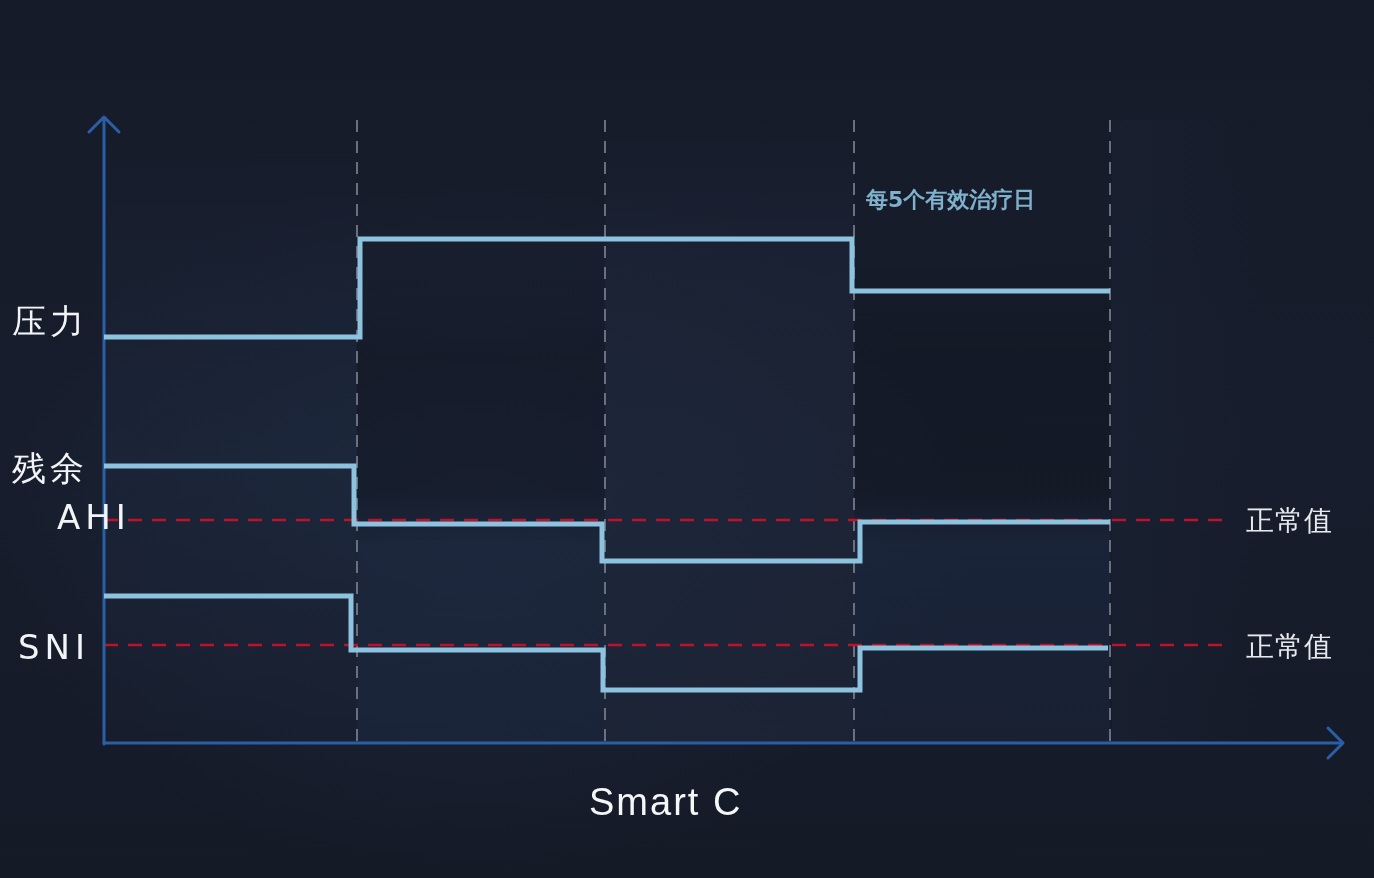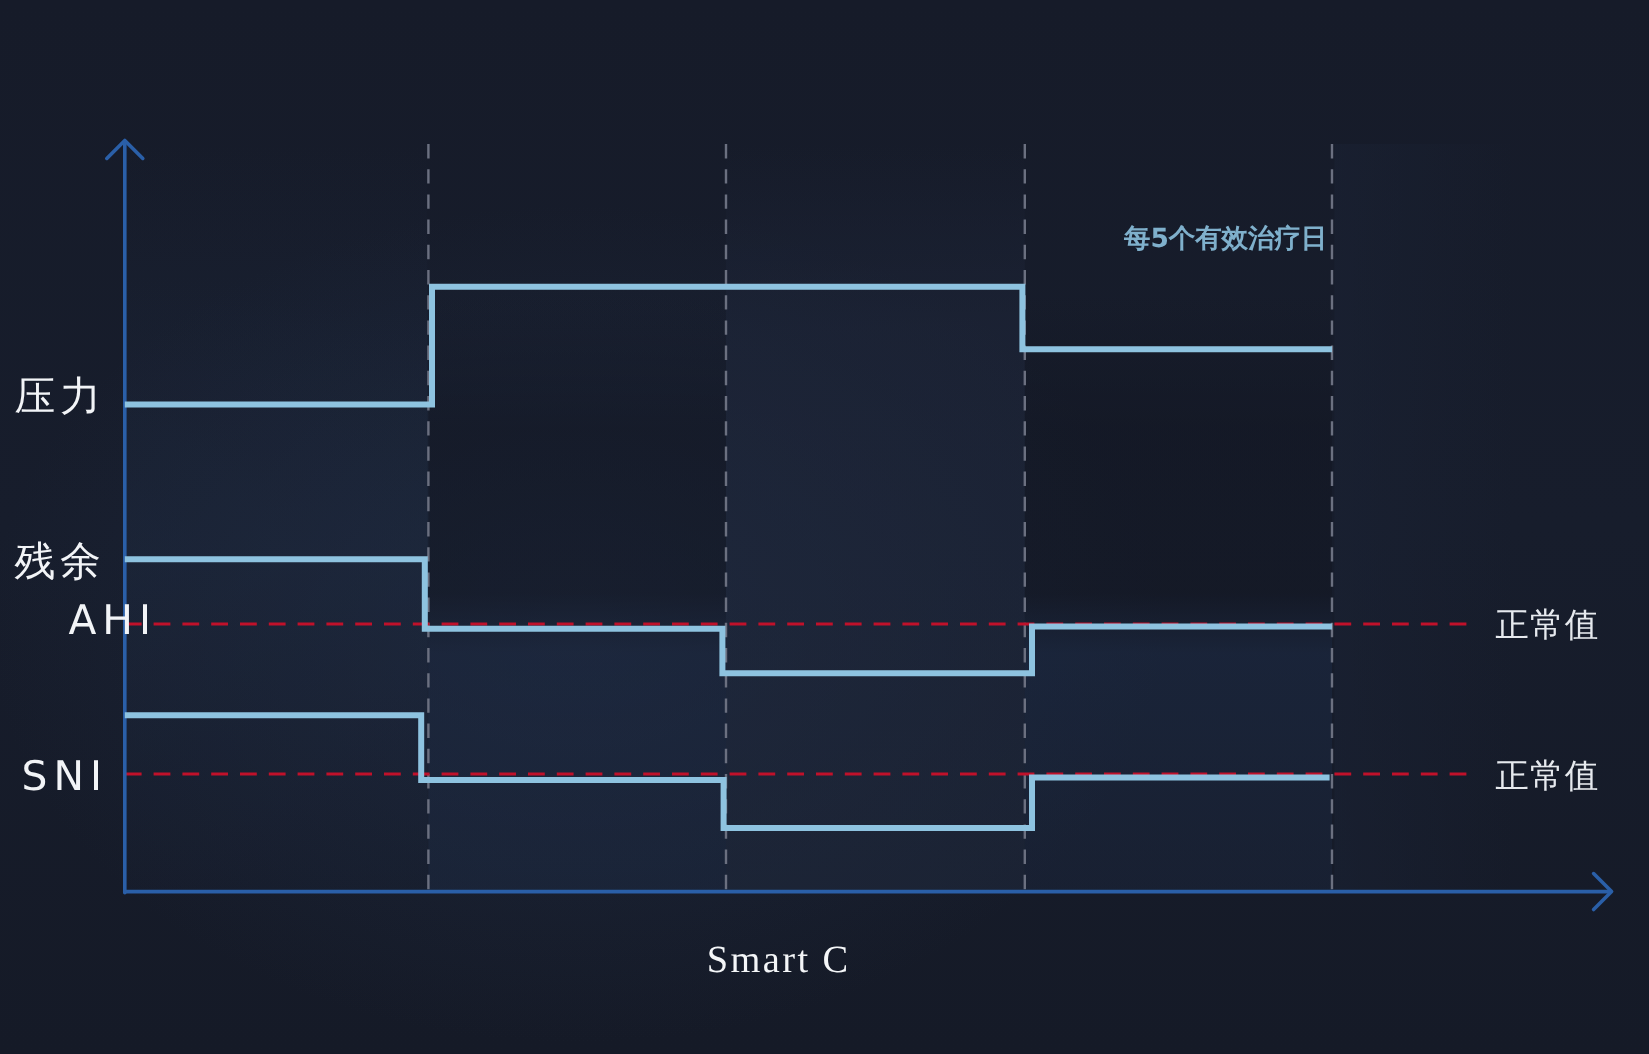--- a/index.html
+++ b/index.html
@@ -55,27 +55,27 @@
     .normal-label {
       font-size: 28px;
       color: #e6e9ee;
       letter-spacing: 1px;
     }
     .note {
       position: absolute;
       color: #7fb0cc;
       font-size: 22px;
       line-height: 38px;
-      text-align: right;
+      text-align: left;
       width: 240px;
       font-weight: bold;
     }
     .x-title {
-      font-family: Liberation Serif, serif;
-      font-size: 32px;
+      font-family: Liberation Sans, sans-serif;
+      font-size: 38px;
       color: #f4f6f8;
       letter-spacing: 2px;
     }
   </style>
 </head>
 <body>
 
 <div class="stage">
 
   <div class="band band-1"></div>
@@ -105,21 +105,21 @@
       <polyline points="1328,728 1343,743 1328,758"></polyline>
     </g>
 
     <g fill="none" stroke="#8ec3e0" stroke-width="5" stroke-linejoin="miter" stroke-linecap="butt">
       <polyline points="104,337 360,337 360,239 852,239 852,291 1110,291"></polyline>
       <polyline points="104,466 354,466 354,524 602,524 602,561 860,561 860,522 1110,522"></polyline>
       <polyline points="104,596 351,596 351,650 603,650 603,690 860,690 860,648 1108,648"></polyline>
     </g>
   </svg>
 
-  <div class="label y-label" style="left:12px; top:314px;text-align:center;">压力</div>
+  <div class="label y-label" style="left:12px; top:304px;text-align:center;">压力</div>
   <div class="label y-label" style="left:12px; top:451px;">残余</div>
   <div class="label y-label-latin" style="left:17px; top:500px;margin-left:40px;">AHI</div>
   <div class="label y-label-latin" style="left:18px; top:630px;text-align:right;">SNI</div>
 
   <div class="label normal-label" style="left:1246px; top:507px;">正常值</div>
   <div class="label normal-label" style="left:1246px; top:633px;">正常值</div>
 
   <div class="note" style="left:866px; top:181px;">
     <div>每5个有效治疗日</div>
   </div>

